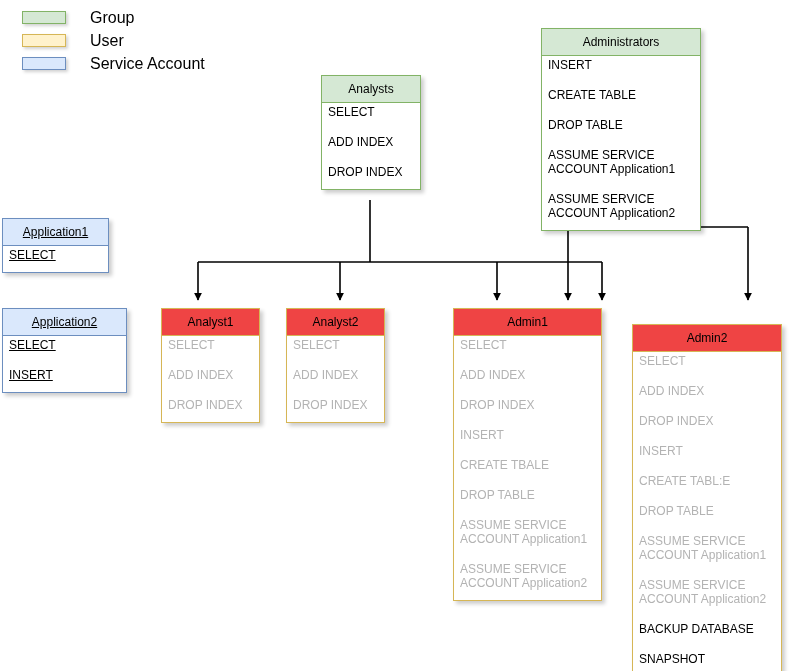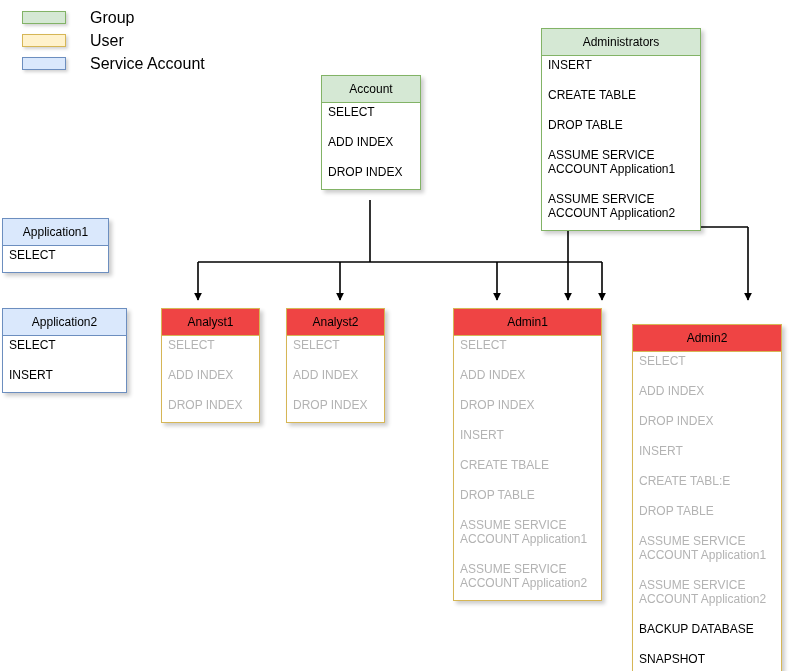--- a/index.html
+++ b/index.html
@@ -83,21 +83,21 @@
   
   .type-group .node-title { background: #d5e8d4; }
   .type-group { border: 1px solid #82b366; }
   .type-group .node-title { border-bottom: 1px solid #82b366; }
 
   .type-user .node-title { background: #ef4444; }
   .type-user { border: 1px solid #d6b656; }
   .type-user .node-title { border-bottom: 1px solid #d6b656; }
 
   .type-service .node-title { background: #dae8fc; }
-  .type-service { border: 1px solid #6c8ebf; }
+  .type-service { border: 1px solid #6c8ebf; text-decoration: underline; }
   .type-service .node-title { border-bottom: 1px solid #6c8ebf; }
 
   .sw-group   { background: #d5e8d4; border-color: #82b366; }
   .sw-user    { background: #fff2cc; border-color: #d6b656; }
   .sw-service { background: #dae8fc; border-color: #6c8ebf; }
 </style>
 </head>
 <body>
 
 <div id="canvas">
@@ -135,21 +135,21 @@
       <span class="legend-swatch sw-user"></span>
       <span class="legend-label">User</span>
     </div>
     <div class="legend-row">
       <span class="legend-swatch sw-service"></span>
       <span class="legend-label">Service Account</span>
     </div>
   </div>
 
   <div class="node type-group" style="left:321px; top:75px; width:100px;">
-    <div class="node-title">Account</div>
+    <div class="node-title">Analysts</div>
     <div class="node-body">
       <div class="perm">SELECT</div>
       <div class="perm">ADD INDEX</div>
       <div class="perm">DROP INDEX</div>
     </div>
   </div>
 
   <div class="node type-group" style="left:541px; top:16px; width:160px;margin-top:12px;">
     <div class="node-title">Administrators</div>
     <div class="node-body">

